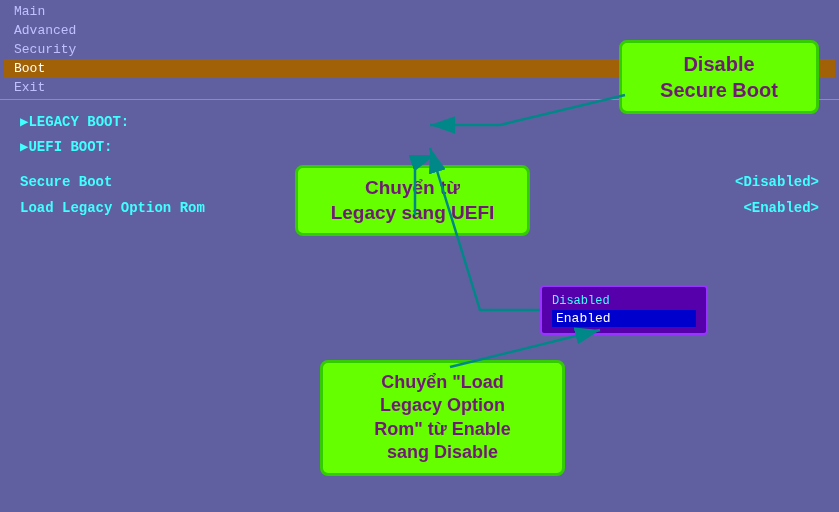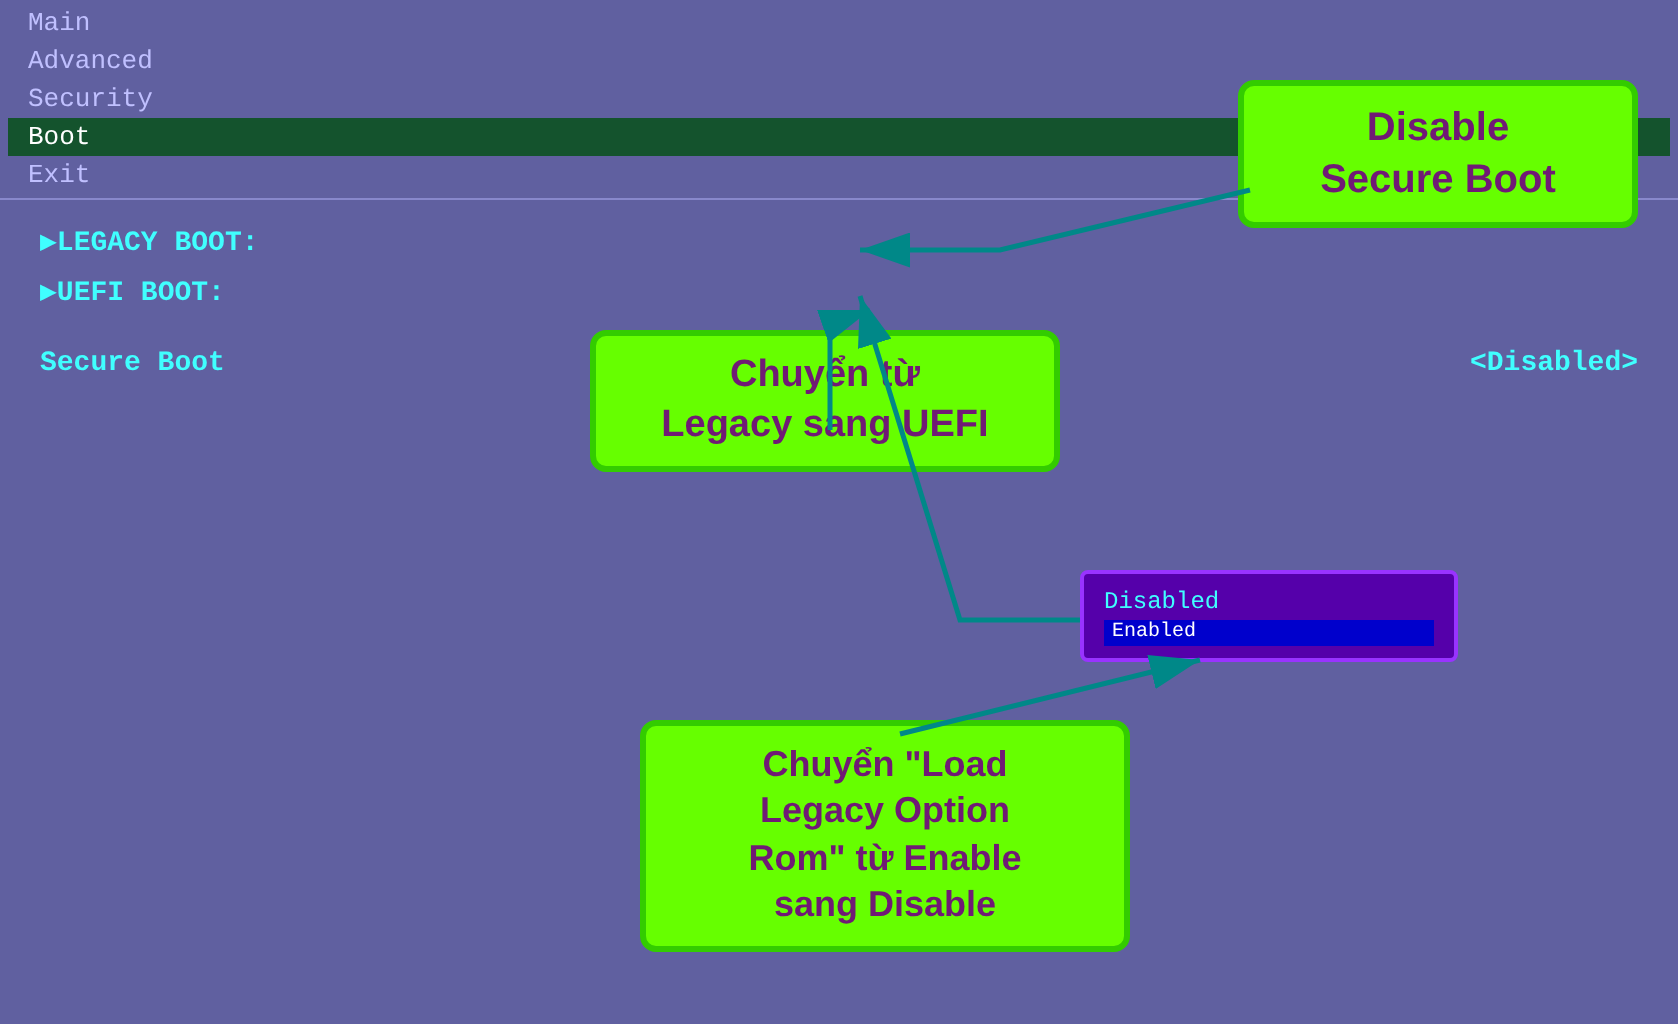--- a/index.html
+++ b/index.html
@@ -21,21 +21,21 @@
       border-bottom: 1px solid #8888cc;
       flex-direction: column;
     }
     .menu-item {
       color: #c0c0ff;
       font-size: 13px;
       padding: 2px 10px;
       cursor: pointer;
     }
     .menu-item.active {
-      background-color: #14532d;
+      background-color: #a16207;
       color: #ffffff;
     }
 
     
     .bios-content {
       padding: 10px 20px;
       color: #40ffff;
       font-size: 14px;
       line-height: 1.7;
       position: relative;
@@ -93,21 +93,21 @@
       color: #40ffff;
     }
 
     .annotation-box-purple .option-disabled {
       color: #40ffff;
       font-size: 12px;
     }
     .annotation-box-purple .option-enabled {
       background-color: #0000cc;
       color: #ffffff;
-      font-size: 10px;
+      font-size: 13px;
       padding: 1px 4px;
       display: block;
       margin-top: 2px;
     }
 
     
     .arrows-svg {
       position: absolute;
       top: 0;
       left: 0;
@@ -139,36 +139,40 @@
   <div class="bios-item header">
     <span>▶UEFI BOOT:</span>
   </div>
 
   <div class="spacer"></div>
 
   <div class="bios-row bios-item">
     <span class="bios-label">Secure Boot</span>
     <span class="bios-value">&lt;Disabled&gt;</span>
   </div>
+  <div class="bios-row bios-item">
+    <span class="bios-label">Load Legacy Option Rom</span>
+    <span class="bios-value">&lt;Enabled&gt;</span>
+  </div>
 
   <div class="spacer"></div>
 
 </div>
 
 <div class="annotation-box-green" style="top: 40px; right: 20px; width: 200px; font-size: 20px;">
   <span style="white-space: pre-line;">Disable
 Secure Boot</span>
 </div>
 
 <div class="annotation-box-green" style="top: 165px; left: 295px; width: 235px; font-size: 19px;">
   <span style="white-space: pre-line;">Chuyển từ
 Legacy sang UEFI</span>
 </div>
 
-<div class="annotation-box-purple" style="top: 285px; left: 540px; width: 189px;">
+<div class="annotation-box-purple" style="top: 285px; left: 540px; width: 168px;">
   <span class="option-disabled">Disabled</span>
   <span class="option-enabled">Enabled</span>
 </div>
 
 <div class="annotation-box-green" style="top: 360px; left: 320px; width: 245px; font-size: 18px;">
   <span style="white-space: pre-line;">Chuyển "Load
 Legacy Option
 Rom" từ Enable
 sang Disable</span>
 </div>

